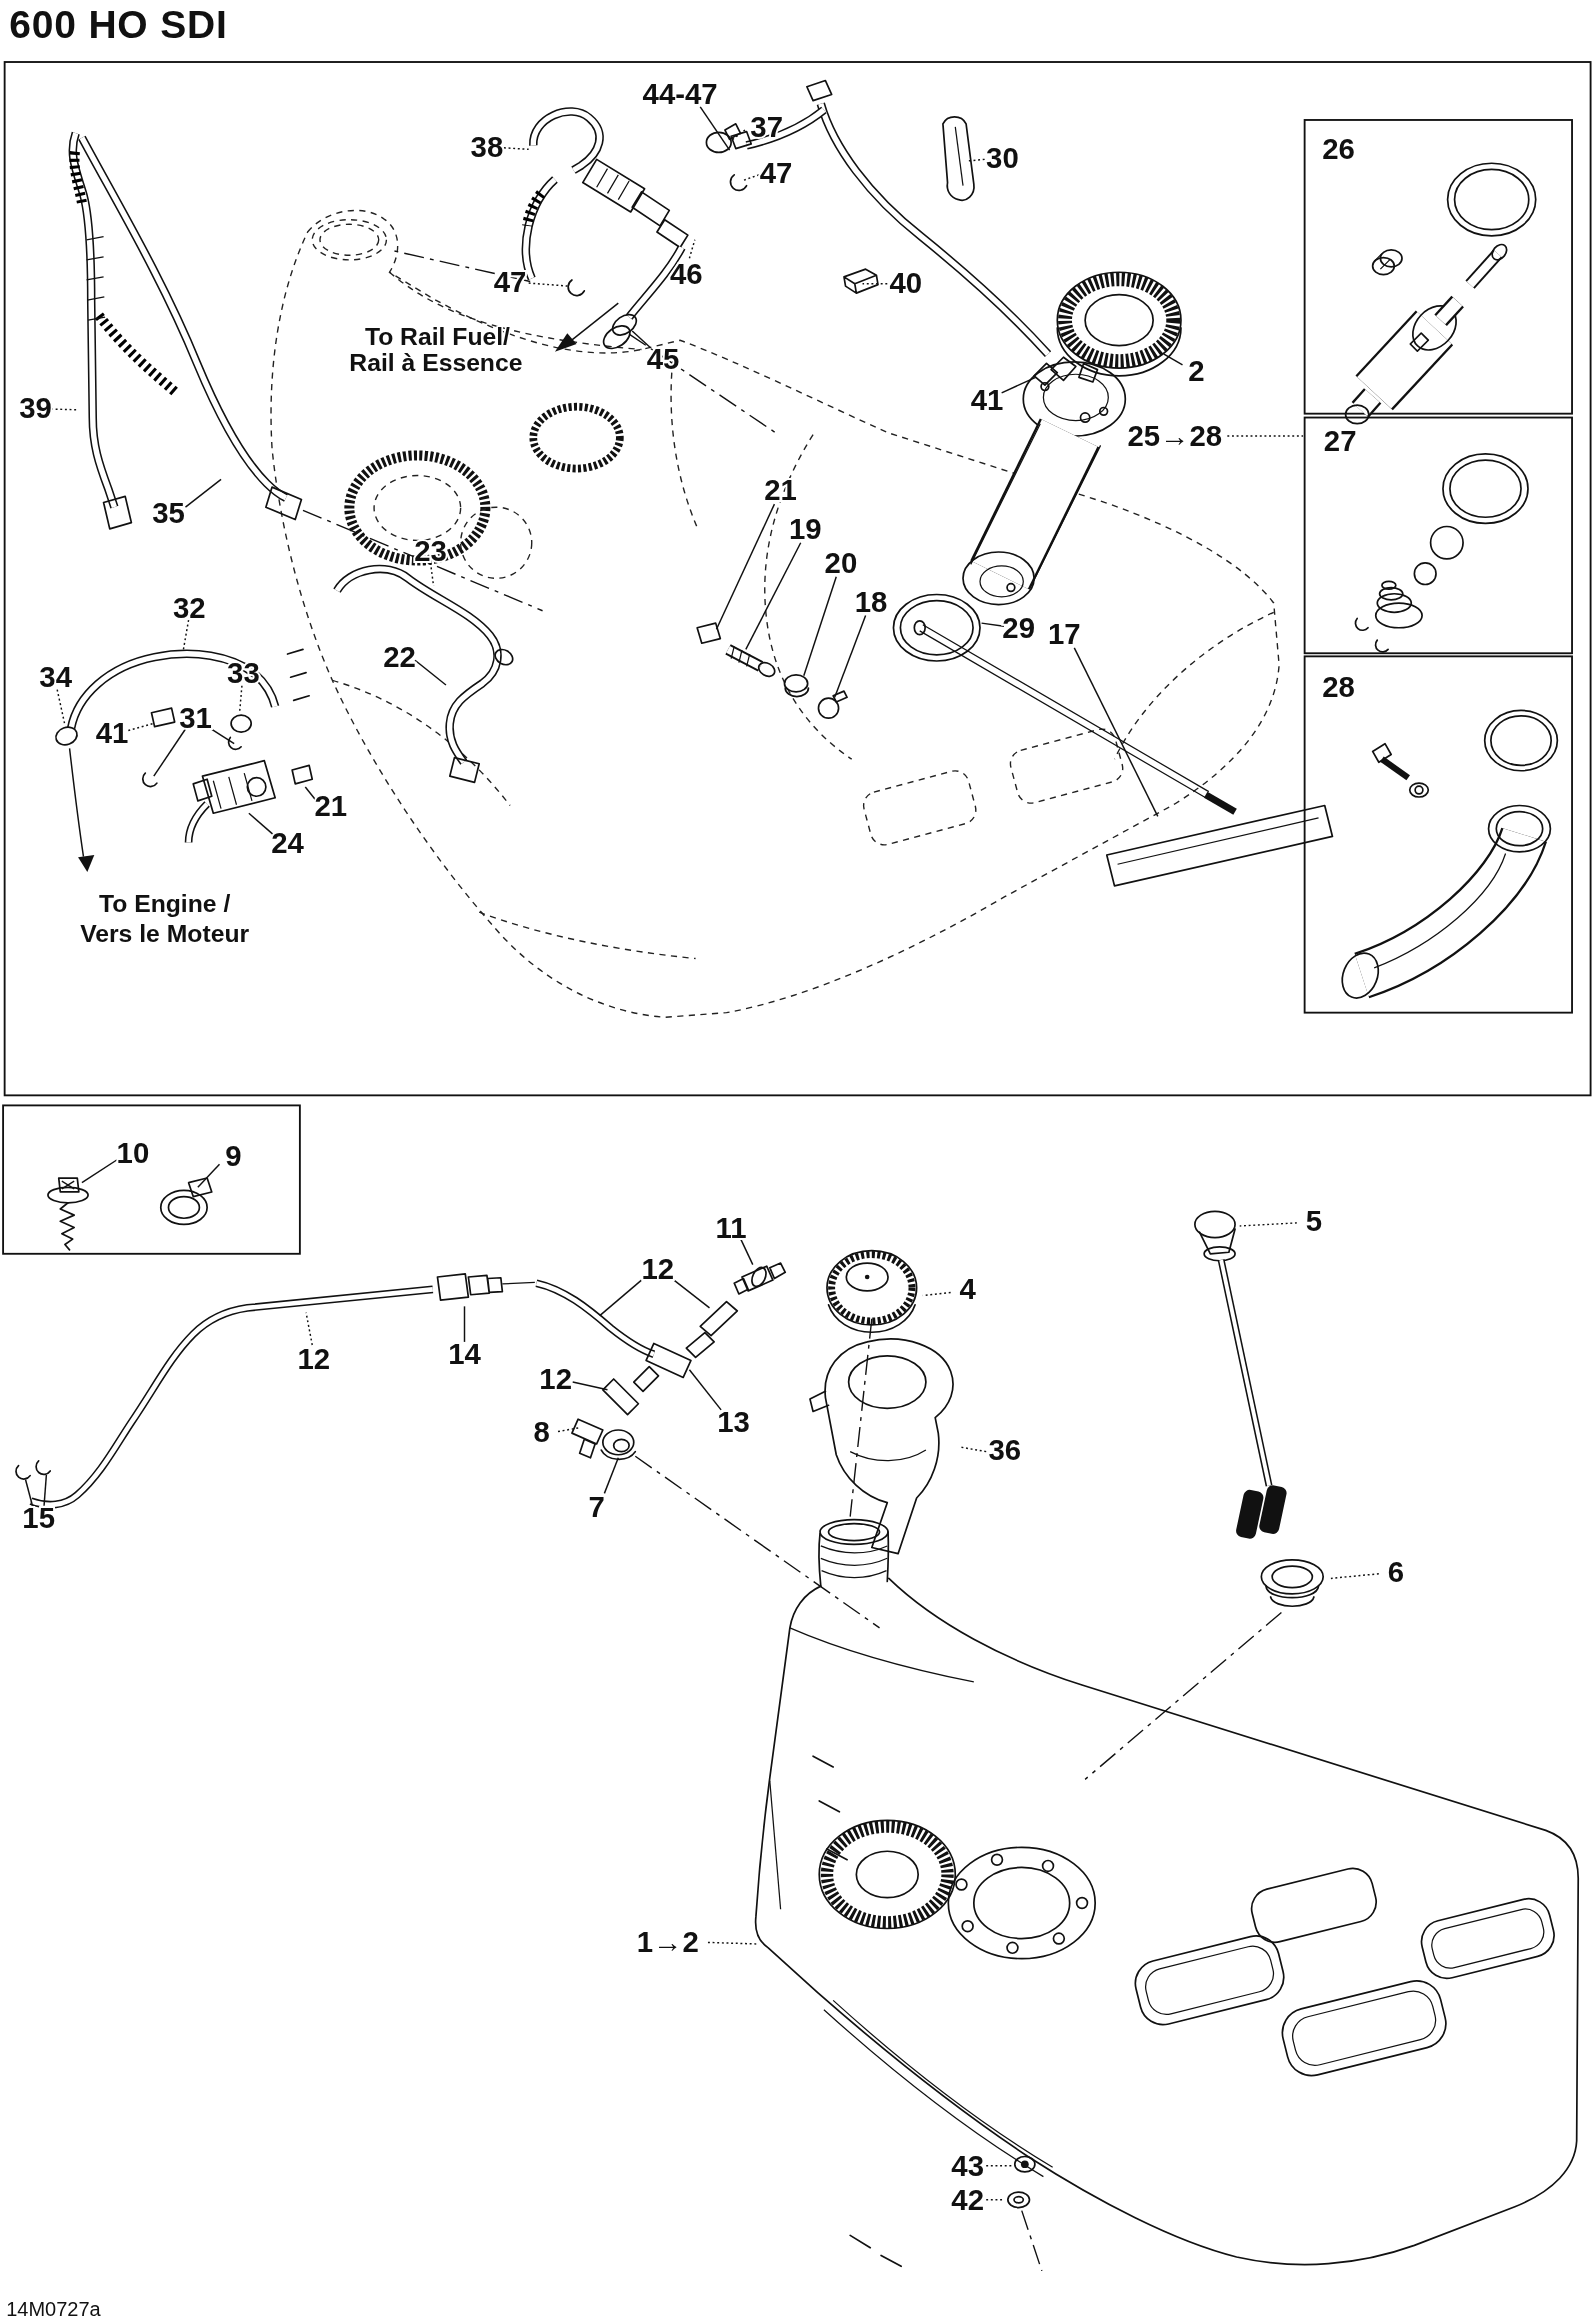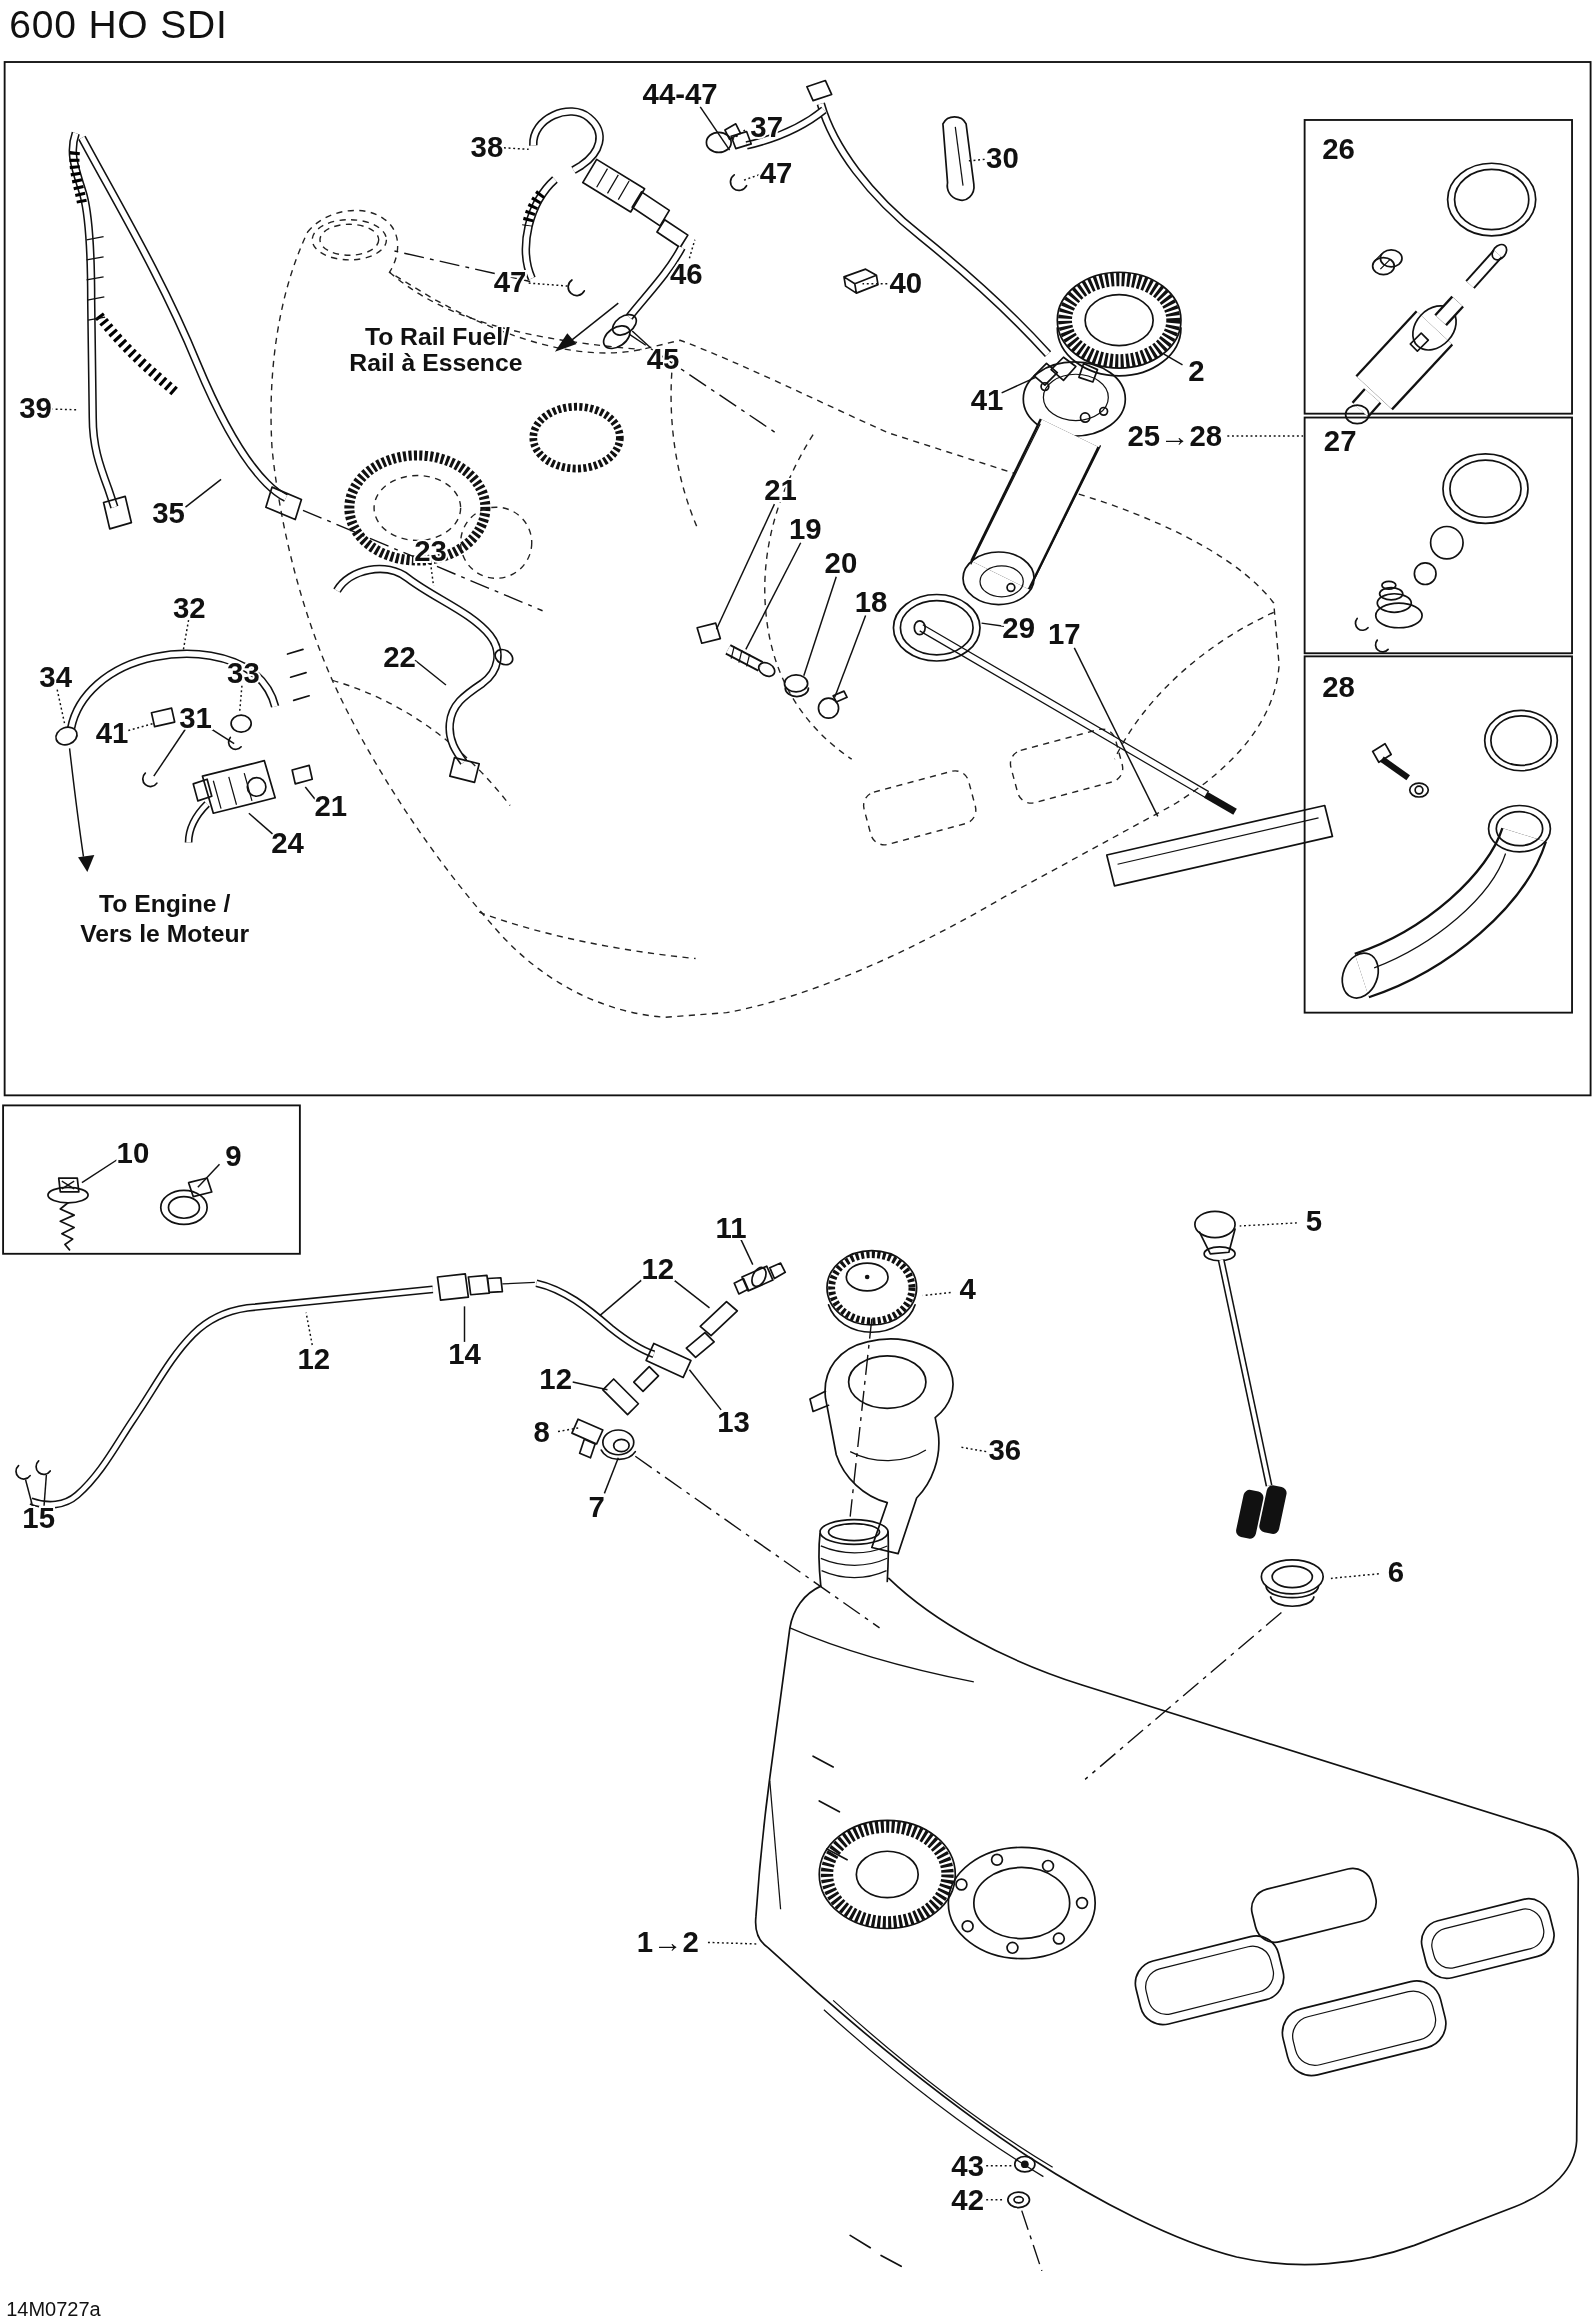--- a/index.html
+++ b/index.html
@@ -1,18 +1,18 @@
 <!DOCTYPE html>
 <html style="font-size:12.4px"><head>
 <meta charset="utf-8">
 <style>
   html,body{margin:0;padding:0;background:#fff;}
   .page{position:relative;width:1596px;height:2319px;background:#fff;
         font-family:"Liberation Sans",sans-serif;color:#111;overflow:hidden;}
-  .title{position:absolute;left:9.3px;top:3.1px;font-size:39px;font-weight:400;
+  .title{position:absolute;left:9.3px;top:3.1px;font-size:39px;font-weight:700;
          letter-spacing:0.8px;white-space:nowrap;}
   .code{position:absolute;left:6.2px;top:2285px;font-size:20px;font-weight:400;margin-top:13px;}
   svg{position:absolute;left:0;top:0;}
   .ln{stroke:#111;stroke-width:2.2;fill:none;stroke-linecap:round;stroke-linejoin:round;}
   .thin{stroke:#111;stroke-width:1.6;fill:none;}
   .box{stroke:#111;stroke-width:2.4;fill:none;}
   .tO{stroke:#111;fill:none;stroke-linecap:butt;}
   .tI{stroke:#fff;fill:none;stroke-linecap:butt;}
   .rib{stroke:#000;fill:none;stroke-dasharray:4 5;stroke-linecap:butt;}
   .ph{stroke:#222;stroke-width:1.8;fill:none;stroke-dasharray:8 7;}

